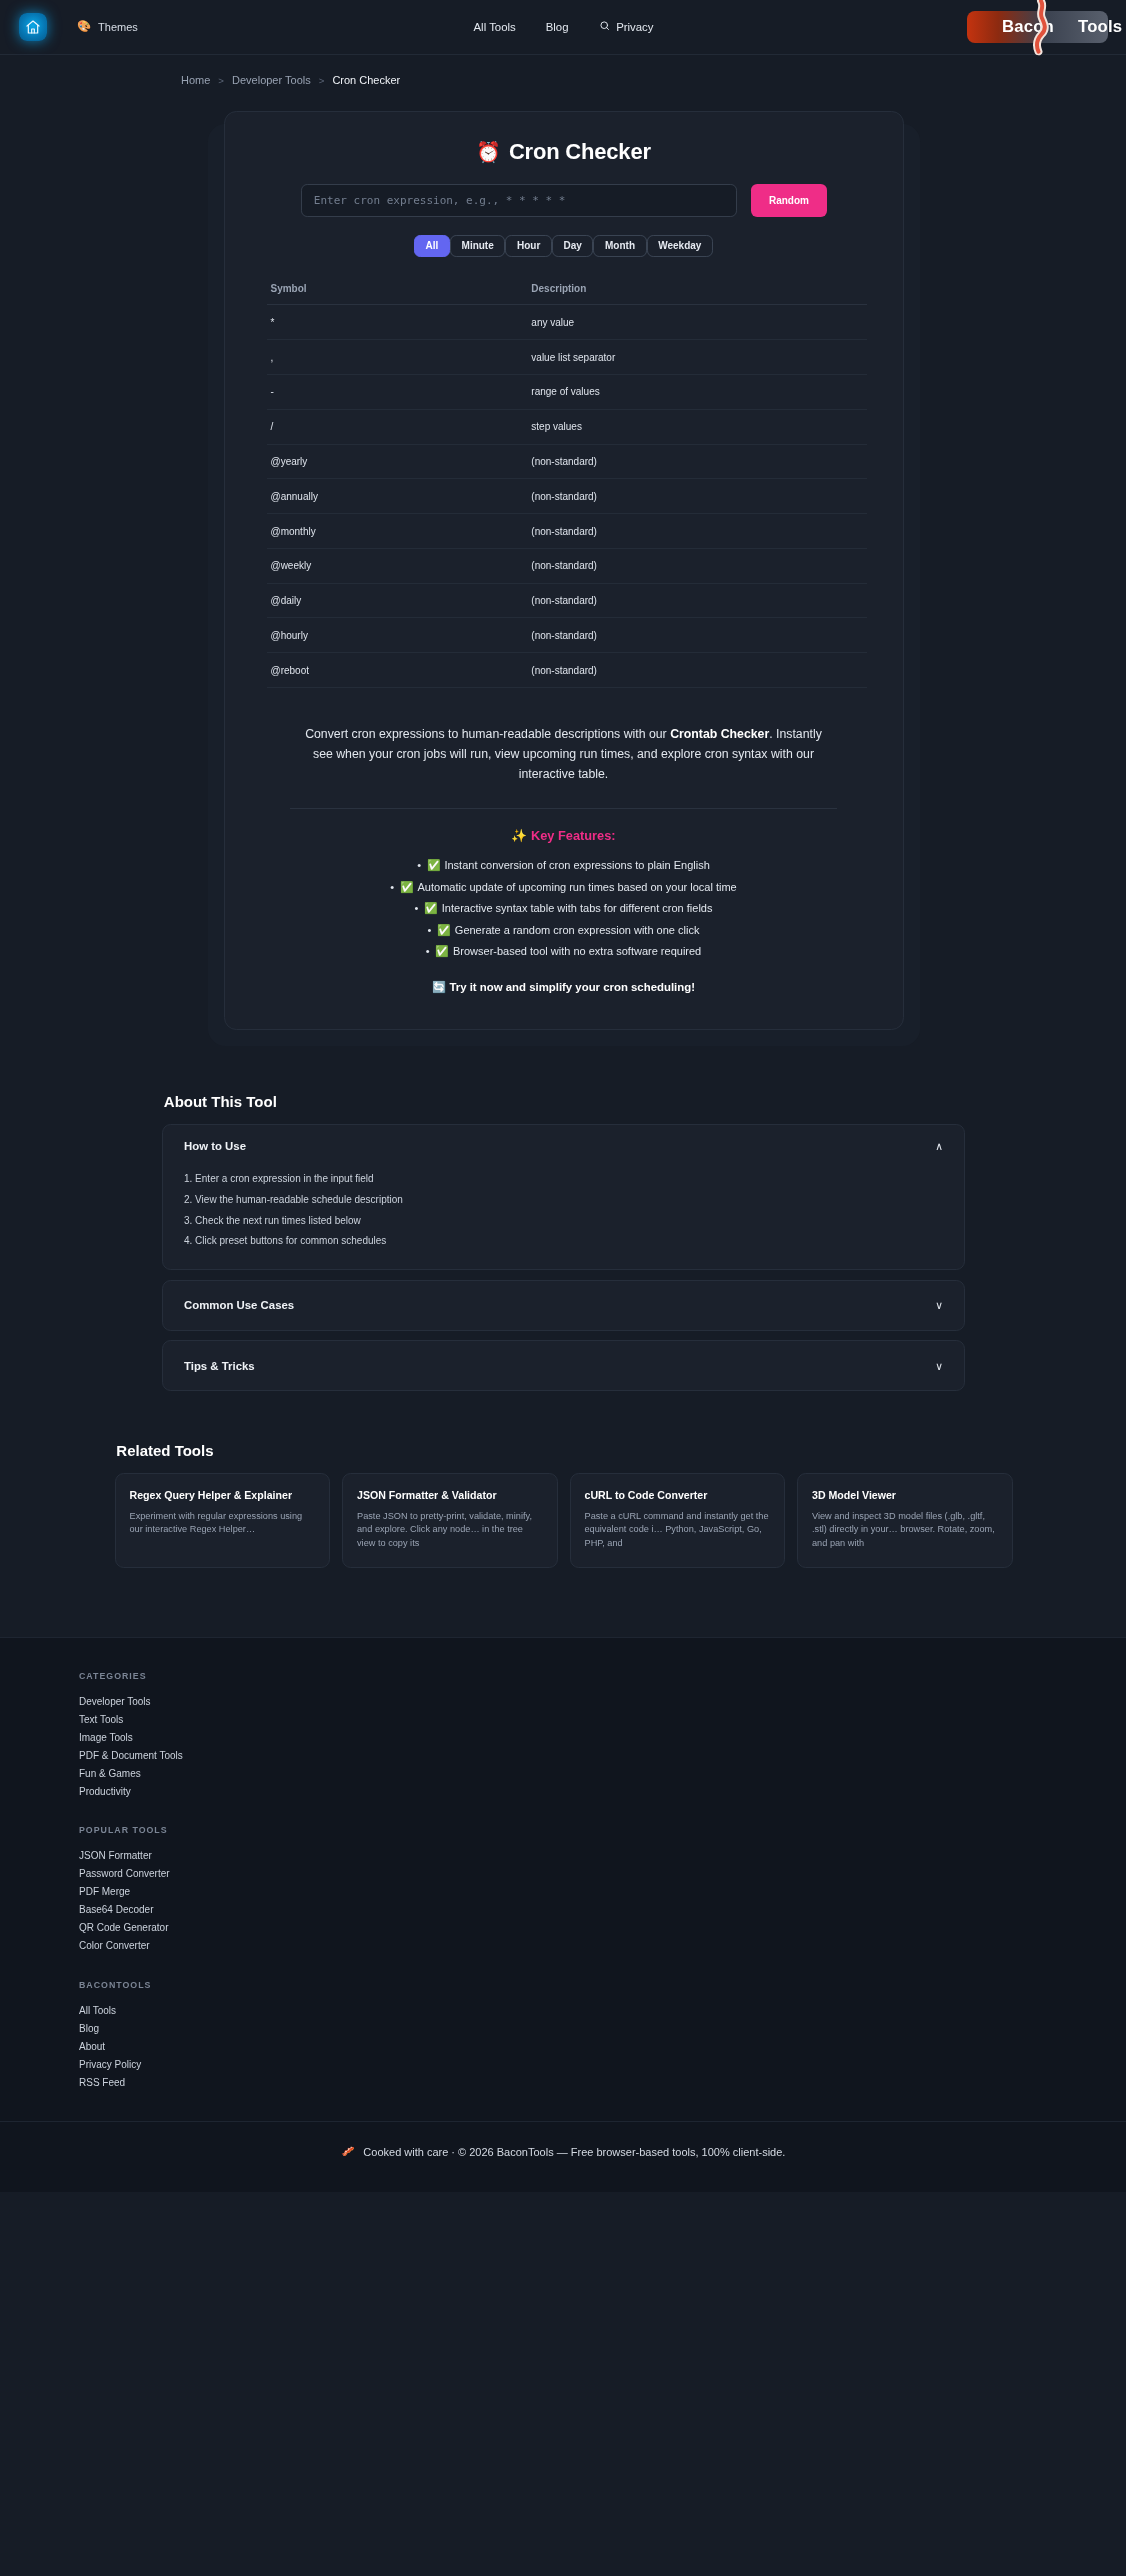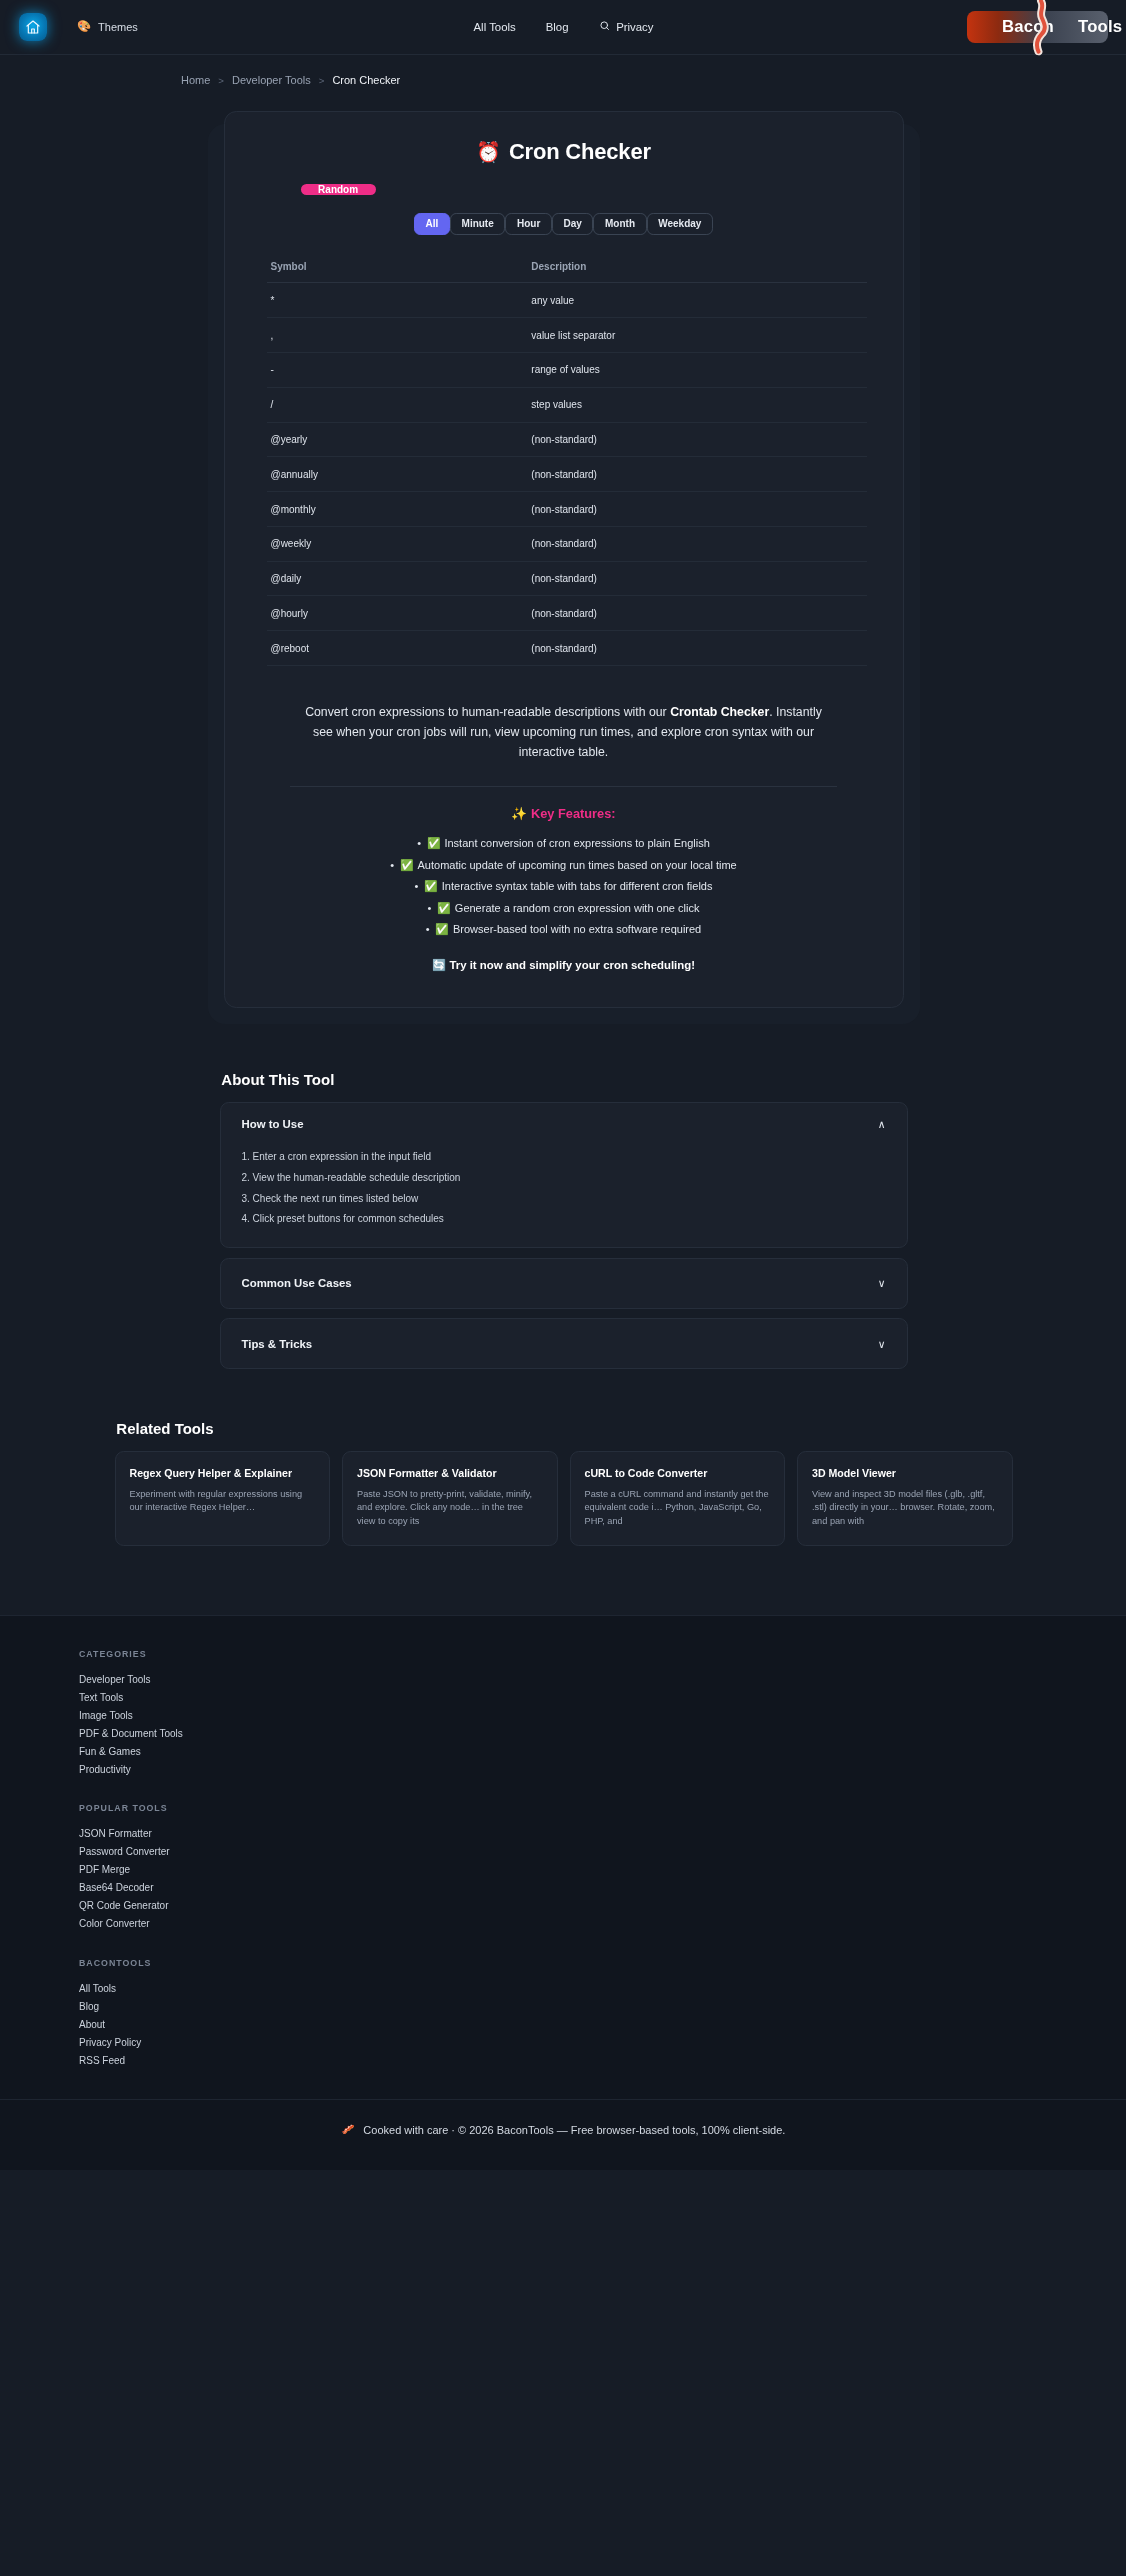--- a/index.html
+++ b/index.html
@@ -232,21 +232,21 @@
   .cta-line {
     text-align: center;
     font-size: 11.4px;
     font-weight: 700;
     color: #ffffff;
     margin-top: 17.6px;
   }
 
   
   .about-section {
-    width: 688px;
+    width: 803px;
     margin: 63px auto 0;
   }
   .section-heading {
     font-size: 15px;
     font-weight: 700;
     color: #ffffff;
     margin-bottom: 14px;
     padding-left: 1.8px;
   }
   .accordion {
@@ -402,20 +402,21 @@
 <div class="tool-card-wrap">
   <div class="tool-card-shadow"></div>
   <section class="tool-card">
 
     <h1 class="tool-title">
       <span class="emoji">⏰</span>
       <span>Cron Checker</span>
     </h1>
 
     <div class="input-row">
+      <input class="cron-input" type="text" placeholder="Enter cron expression, e.g., * * * * *" style="">
       <button class="random-btn">Random</button>
     </div>
 
     <div class="tabs-row">
       <button class="tab-btn active">All</button>
       <button class="tab-btn">Minute</button>
       <button class="tab-btn">Hour</button>
       <button class="tab-btn">Day</button>
       <button class="tab-btn">Month</button>
       <button class="tab-btn">Weekday</button>

